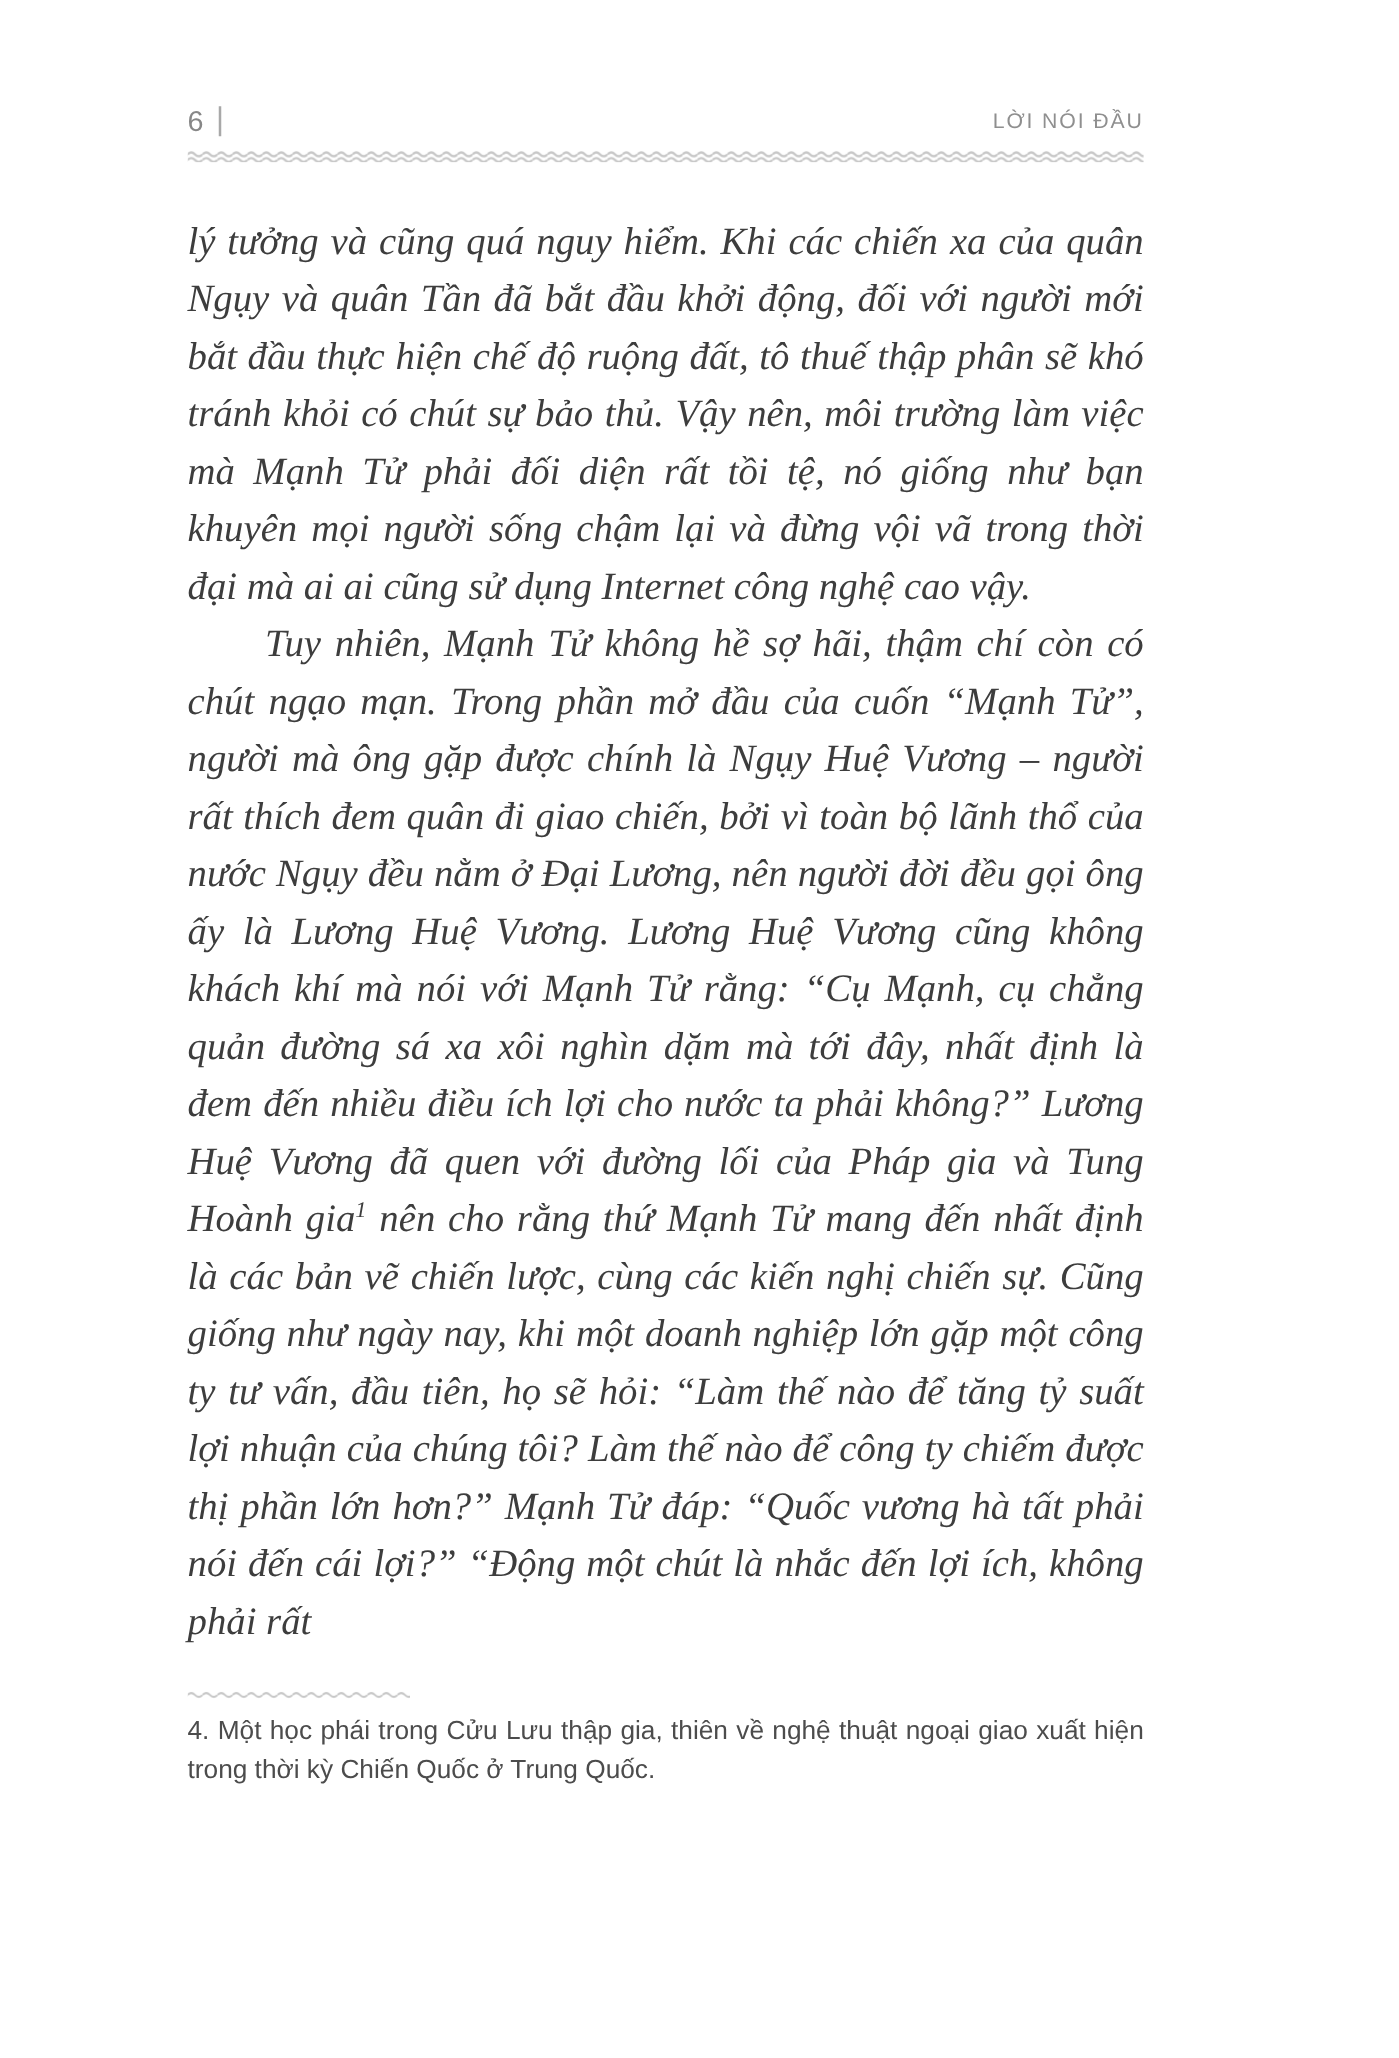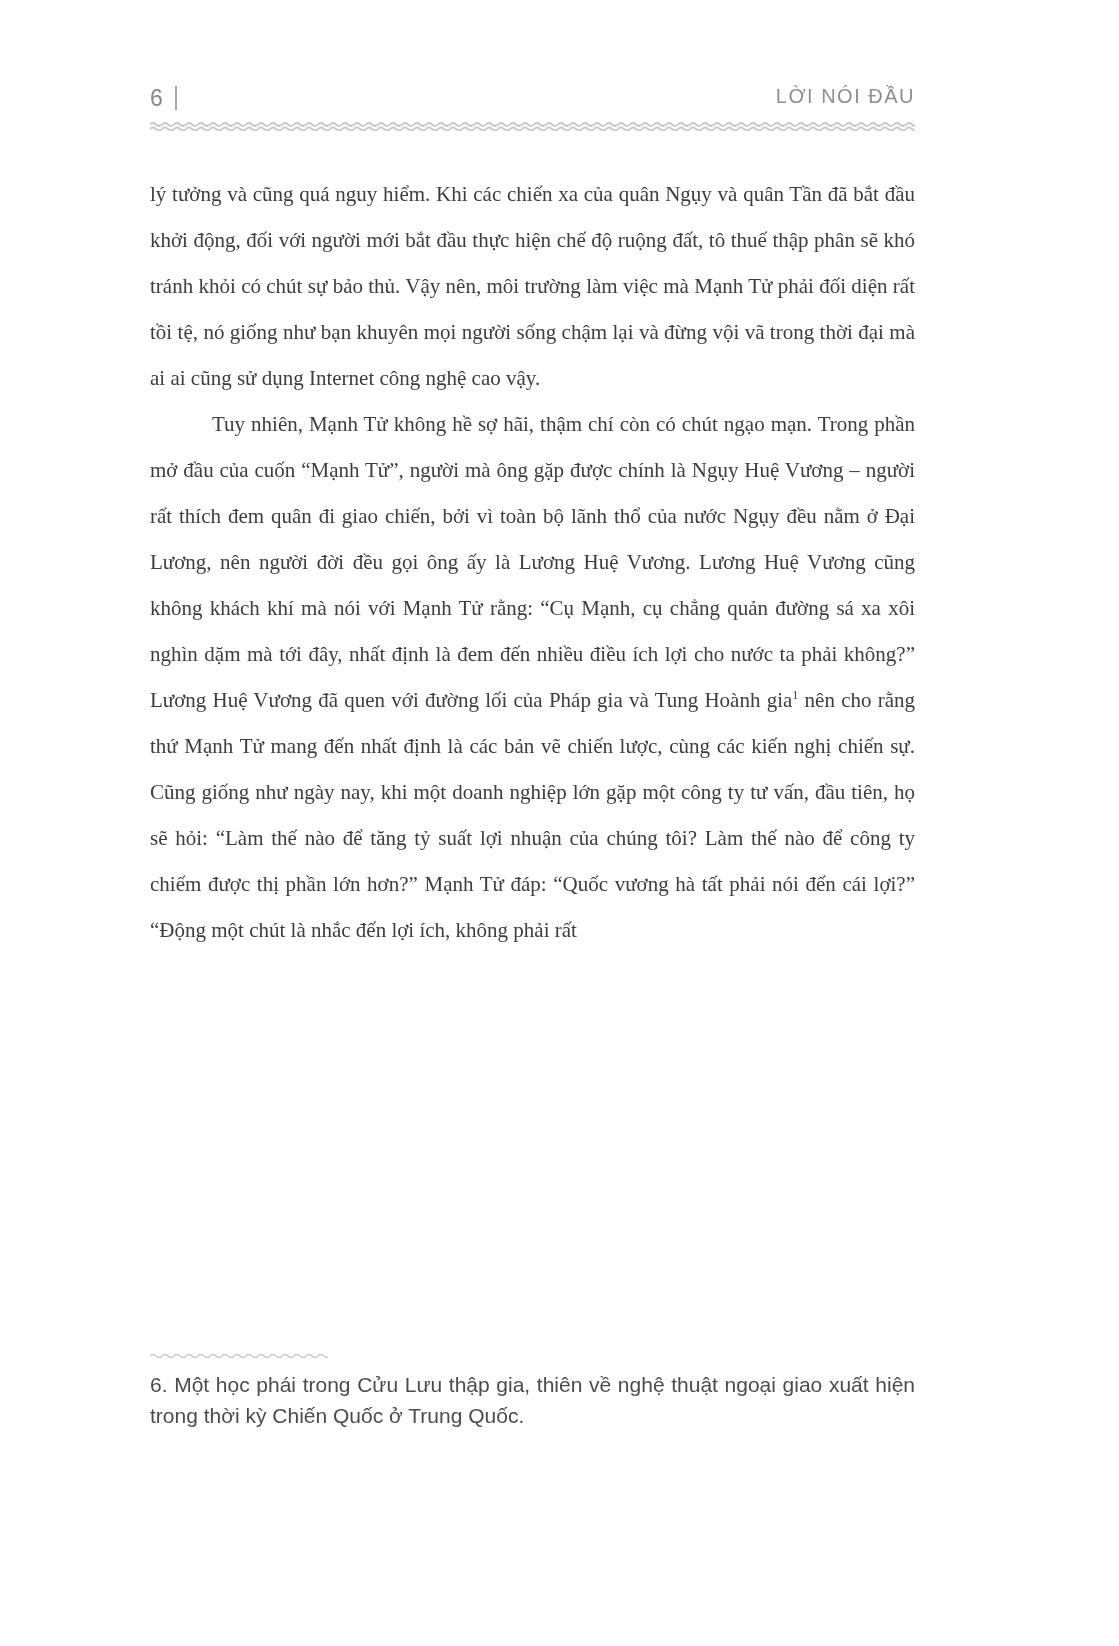--- a/index.html
+++ b/index.html
@@ -40,35 +40,36 @@
     line-height: 1;
     color: #878787;
   }
   .header-bar {
     display: inline-block;
     width: 2px;
     height: 24px;
     background: #a8a8a8;
   }
   .header-title {
-    font-size: 20px;
+    font-size: 17px;
     letter-spacing: 1.5px;
     color: var(--header-text);
     padding-bottom: 2px;
   }
   .divider { display: block; }
   .divider path { stroke: var(--divider); }
   .header-divider { margin-top: 11px; }
   .body-text {
     margin-top: 40px;
-    font-size: 21px;
+    font-size: 31px;
     line-height: 46px;
     color: var(--body-text);
     text-align: justify;
     text-justify: inter-word;
+    font-style: italic;
   }
   .para + .para { }
   .para.indent { text-indent: 62px; }
   .fn-ref {
     font-size: 0.58em;
     line-height: 0;
     vertical-align: super;
   }
   .footnote-area { margin-top: auto; }
   .footnote-divider { margin-bottom: 10px; }
@@ -110,16 +111,16 @@
 
   <footer class="footnote-area">
     <svg class="divider footnote-divider" width="178" height="7" viewBox="0 0 178 7" preserveAspectRatio="none" aria-hidden="true">
       <defs>
         <pattern id="wavePatFootnote" width="12" height="7" patternUnits="userSpaceOnUse">
           <path d="M0 4 Q3 1 6 4 T12 4" fill="none" stroke-width="1.6"></path>
         </pattern>
       </defs>
       <rect width="178" height="7" fill="url(#wavePatFootnote)"></rect>
     </svg>
-    <p class="footnote">6. Một học phái trong Cửu Lưu thập gia, thiên về nghệ thuật ngoại giao xuất hiện trong thời kỳ Chiến Quốc ở Trung Quốc.</p>
+    <p class="footnote">4. Một học phái trong Cửu Lưu thập gia, thiên về nghệ thuật ngoại giao xuất hiện trong thời kỳ Chiến Quốc ở Trung Quốc.</p>
   </footer>
 
 </div>
 
 </body></html>

